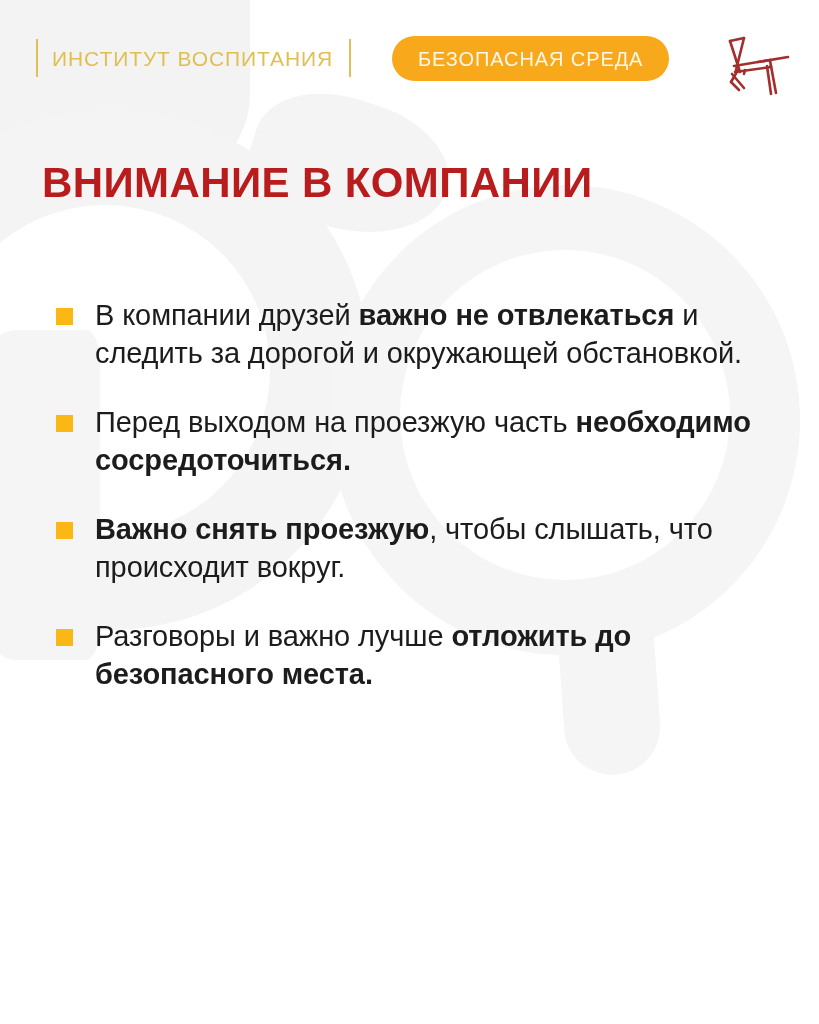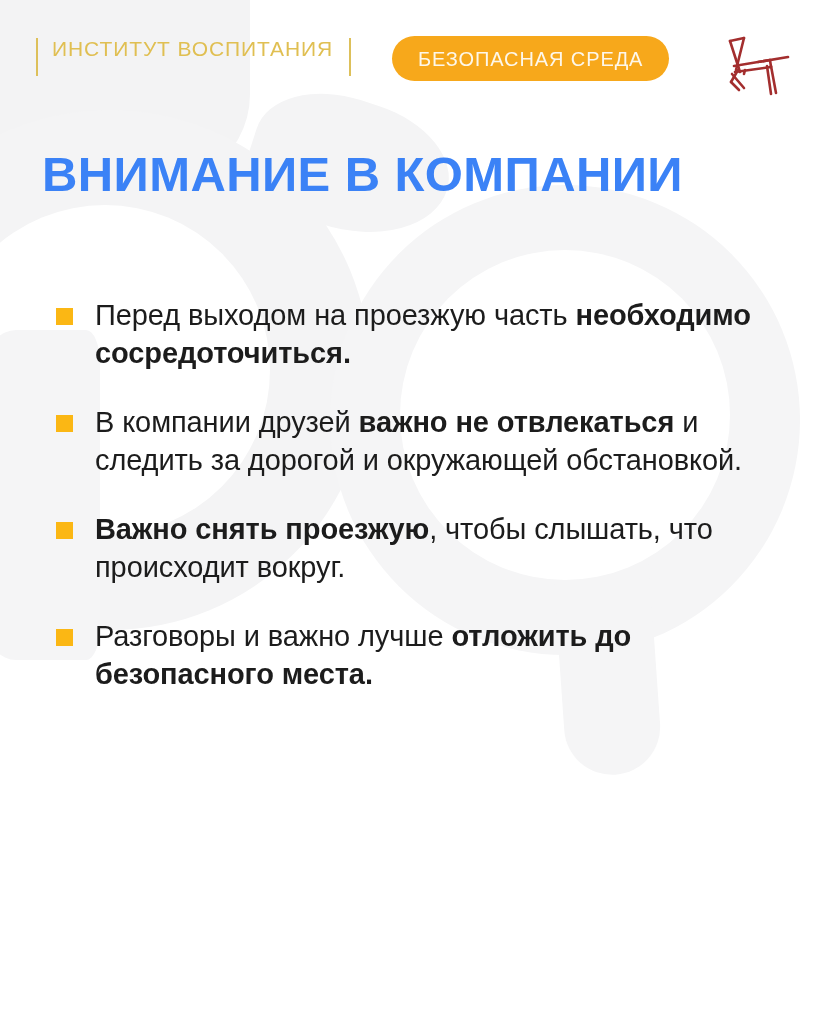--- a/index.html
+++ b/index.html
@@ -102,20 +102,21 @@
     top: 0;
     width: 819px;
     height: 112px;
     z-index: 3;
   }
   .brand-group {
     position: absolute;
     left: 36px;
     top: 38px;
     display: flex;
+    align-items: center;
     height: 40px;
   }
   .brand-rule {
     width: 2px;
     height: 38px;
     background: #ddc05a;
     flex: 0 0 auto;
   }
   .brand-name {
     margin-left: 14px;
@@ -158,25 +159,25 @@
     left: 714px;
     top: 26px;
     width: 76px;
     height: 72px;
   }
 
   
   .page-title {
     position: absolute;
     left: 42px;
-    top: 150px;
-    font-size: 49px;
+    top: 162px;
+    font-size: 42px;
     font-weight: 700;
     letter-spacing: 0.4px;
-    color: #3b82f6;
+    color: #b91c1c;
     white-space: nowrap;
     z-index: 3;
     line-height: 1;
   }
 
   
   .bullet-list {
     position: absolute;
     left: 56px;
     top: 296px;
@@ -260,28 +261,28 @@
         </g>
       </svg>
     </div>
   </div>
 
   <div class="page-title">ВНИМАНИЕ В КОМПАНИИ</div>
 
   <div class="bullet-list" id="bullet-list">
       <div class="bullet-item">
         <span class="bullet-marker"></span>
+        <div class="bullet-text"><span>В компании друзей </span><b>важно не отвлекаться</b><span> и следить за дорогой и окружающей обстановкой.</span></div>
+      </div>
+      <div class="bullet-item">
+        <span class="bullet-marker"></span>
         <div class="bullet-text"><span>Перед выходом на проезжую часть </span><b>необходимо сосредоточиться.</b></div>
       </div>
       <div class="bullet-item">
         <span class="bullet-marker"></span>
-        <div class="bullet-text"><span>В компании друзей </span><b>важно не отвлекаться</b><span> и следить за дорогой и окружающей обстановкой.</span></div>
-      </div>
-      <div class="bullet-item">
-        <span class="bullet-marker"></span>
         <div class="bullet-text"><b>Важно снять проезжую</b><span>, чтобы слышать, что происходит вокруг.</span></div>
       </div>
       <div class="bullet-item">
         <span class="bullet-marker"></span>
         <div class="bullet-text"><span>Разговоры и важно лучше </span><b>отложить до безопасного места.</b></div>
       </div>
     </div>
 
 </div>
 

